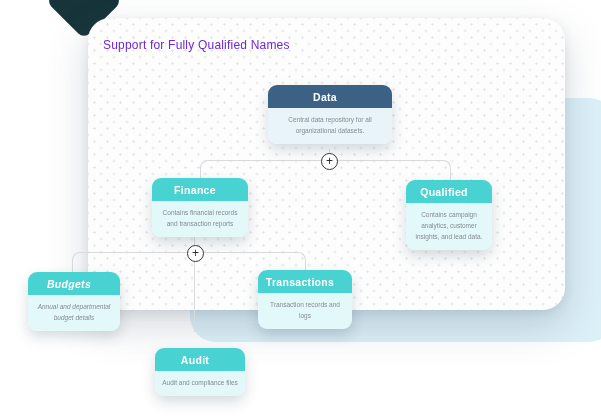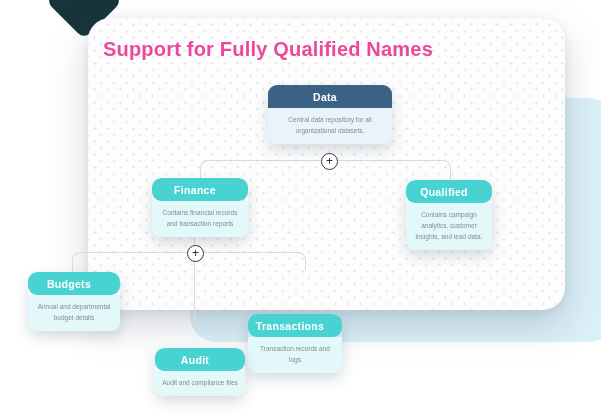--- a/index.html
+++ b/index.html
@@ -42,24 +42,24 @@
       radial-gradient(circle, #e6e7ea 1px, transparent 1.3px),
       radial-gradient(circle, #e6e7ea 1px, transparent 1.3px);
     background-size: 13px 13px;
     background-position: 0 0, 6.5px 6.5px;
     z-index: 1;
   }
 
   .title {
     position: absolute;
     left: 103px; top: 38px;
-    font-size: 20px;
-    font-weight: 700;
+    font-size: 12px;
+    font-weight: 400;
     letter-spacing: 0.2px;
-    color: #ec4899;
+    color: #6d28d9;
     z-index: 2;
   }
 
   
   .line { position: absolute; z-index: 2; }
   .stem { border-left: 1.5px solid var(--connector, #d8dadd); width: 0; }
   .bracket-left {
     border-left: 1.5px solid var(--connector, #d8dadd);
     border-top: 1.5px solid var(--connector, #d8dadd);
     border-top-left-radius: 8px;
@@ -95,21 +95,21 @@
     text-align: center;
   }
   .node-header {
     color: #ffffff;
     font-size: 10.5px;
     font-weight: 600;
     letter-spacing: 0.3px;
     padding: 6px 14px 5px 4px;
   }
   .node.navy .node-header { background: var(--node-header-navy, #3b6285); }
-  .node.teal .node-header { background: var(--node-header-teal, #49d2d2); border-radius: 9px; }
+  .node.teal .node-header { background: var(--node-header-teal, #49d2d2); }
   .node-body {
     font-size: 6.5px;
     line-height: 1.7;
     color: #858b96;
     padding: 6px 6px 8px 6px;
   }
   .node.navy .node-body { background: var(--node-body-navy-bg, #e8f3fa); }
   .node.teal .node-body { background: var(--node-body-teal-bg, #e3f8f8); }
 </style>
 </head>
@@ -142,26 +142,26 @@
 <div class="node teal" style="left:152px; top:178px; width:96px;">
   <div class="node-header">Finance</div>
   <div class="node-body">Contains financial records and transaction reports</div>
 </div>
 
 <div class="node teal" style="left:406px; top:180px; width:86px;">
   <div class="node-header">Qualified</div>
   <div class="node-body">Contains campaign analytics, customer insights, and lead data.</div>
 </div>
 
-<div class="node teal" style="left:28px; top:272px; width:92px;">
+<div class="node teal" style="left:28px; top:272px; width:92px;font-style:italic;">
   <div class="node-header">Budgets</div>
   <div class="node-body">Annual and departmental budget details</div>
 </div>
 
-<div class="node teal" style="left:248px; top:270px; width:94px;margin-top:44px;">
+<div class="node teal" style="left:258px; top:270px; width:94px;">
   <div class="node-header">Transactions</div>
   <div class="node-body">Transaction records and logs</div>
 </div>
 
 <div class="node teal" style="left:155px; top:332px; width:90px;margin-top:16px;">
   <div class="node-header">Audit</div>
   <div class="node-body">Audit and compliance files</div>
 </div>
 
 </body></html>

